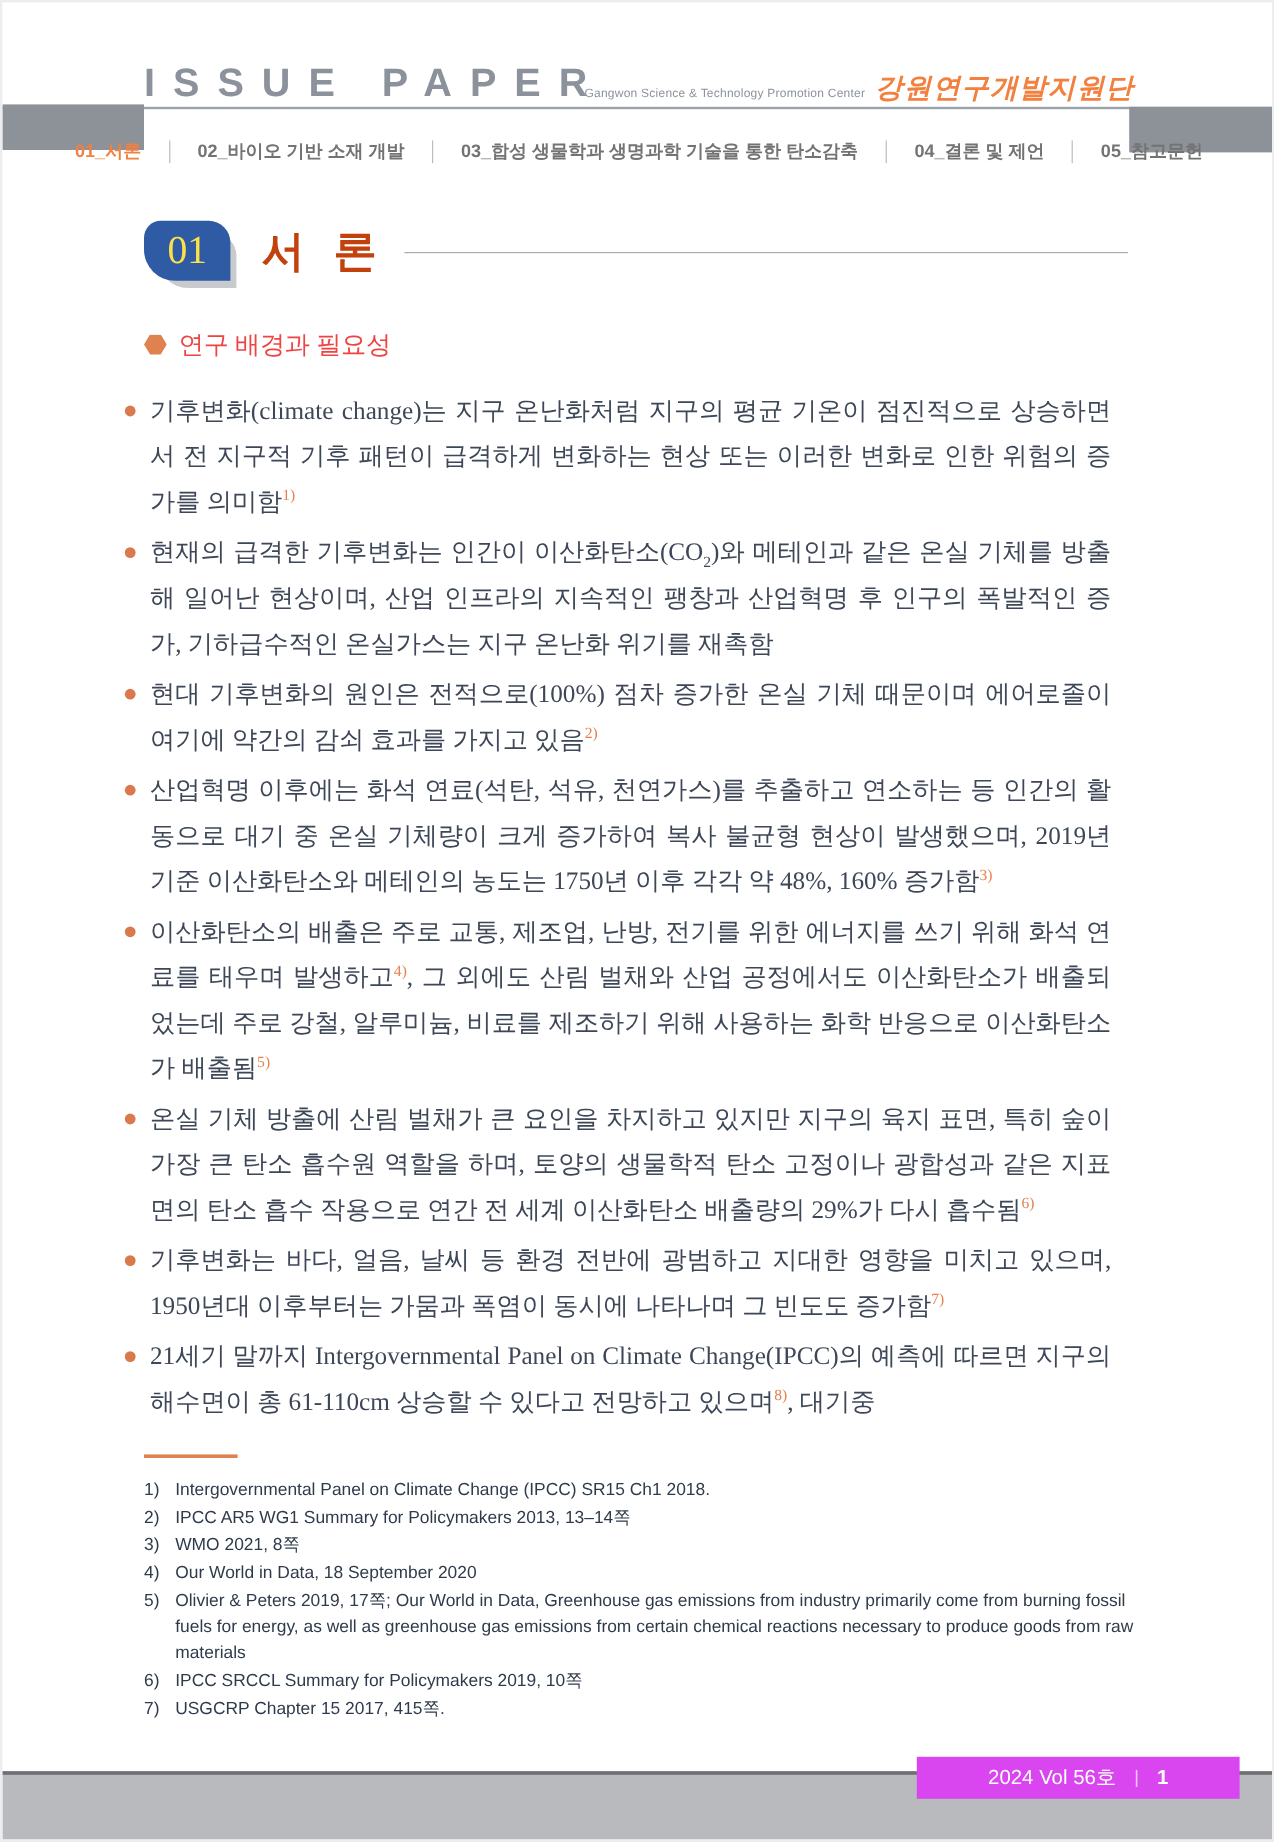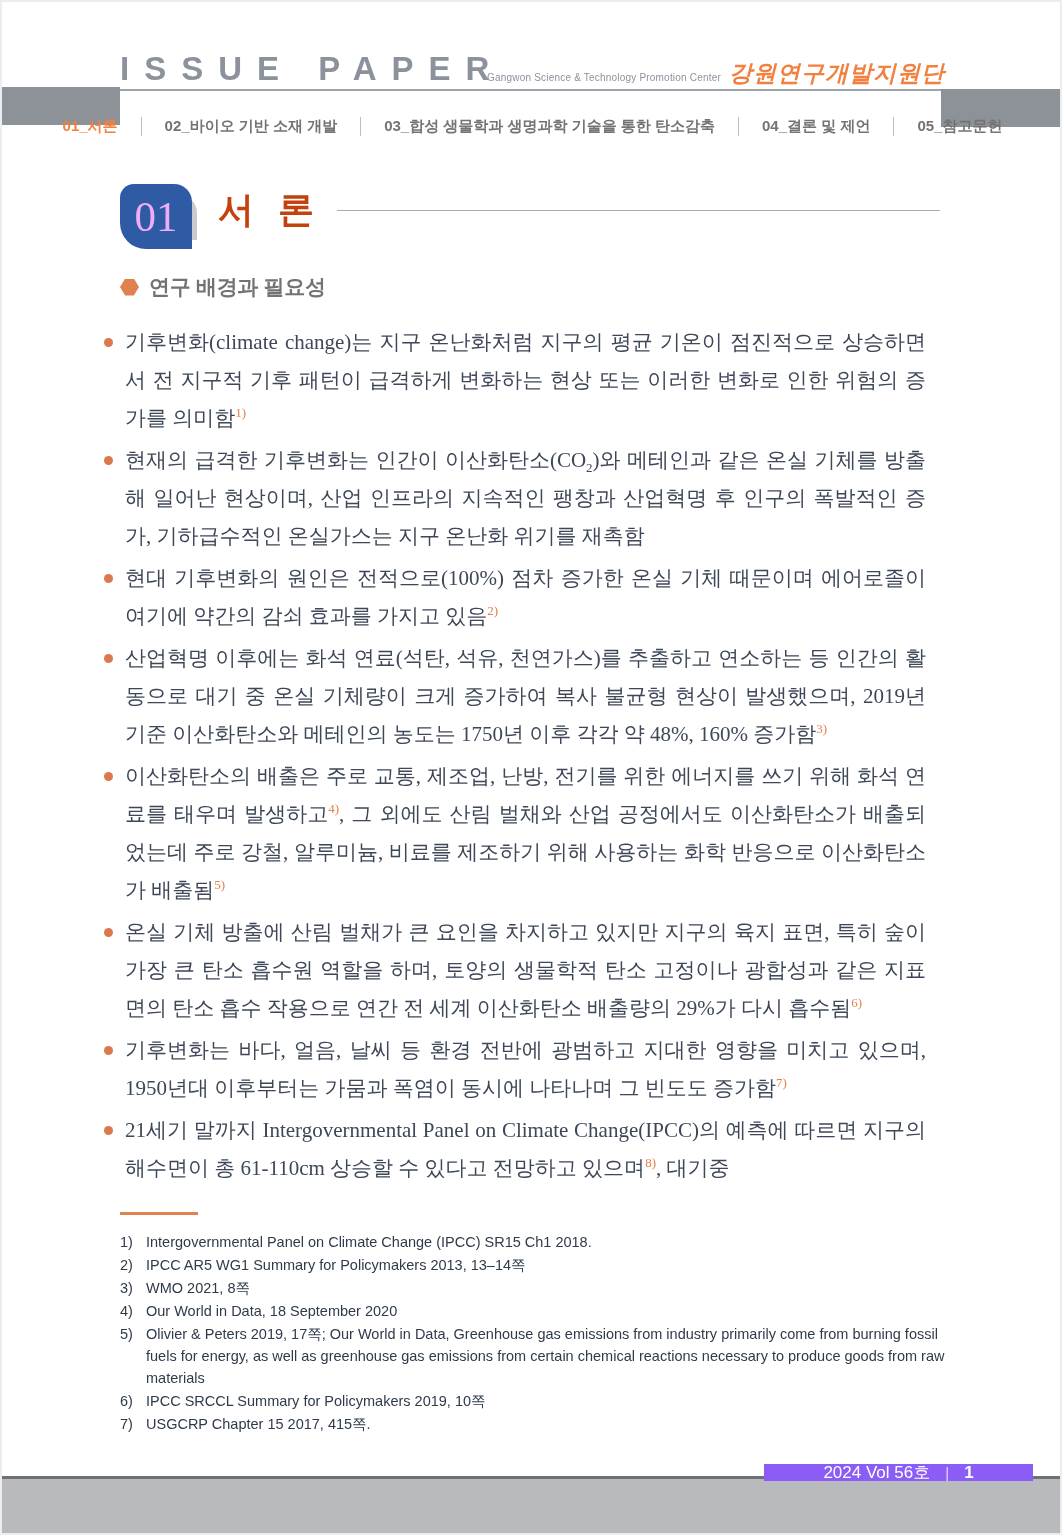--- a/index.html
+++ b/index.html
@@ -23,33 +23,33 @@
             border-right:1px solid #b8bec5;white-space:nowrap;cursor:pointer;}
   .nav-item:last-child{border-right:none;}
   .nav-item.active{color:#f2803e;font-weight:bold;}
 
   
   .section-head{position:absolute;left:118px;right:120px;top:182px;
                 display:flex;align-items:center;}
   .badge{position:relative;width:74px;height:52px;flex:0 0 auto;}
   .badge-shadow{position:absolute;left:11px;top:11px;width:66px;height:45px;
                 background:#c9cacd;border-radius:14px 18px 0 26px;}
-  .badge-main{position:absolute;left:0;top:0;width:72px;height:65px;background:#2f5ba4;
-              border-radius:14px 18px 0 26px;color:#f0abfc;
-              font-family:"Liberation Serif","DejaVu Serif",serif;font-size:43px;
+  .badge-main{position:absolute;left:0;top:0;width:72px;height:50px;background:#2f5ba4;
+              border-radius:14px 18px 0 26px;color:#fde047;
+              font-family:"Liberation Serif","DejaVu Serif",serif;font-size:33px;
               display:flex;align-items:center;justify-content:center;}
   .section-title{margin-left:24px;color:#c2410c;font-size:36px;font-weight:bold;
                  letter-spacing:7px;white-space:nowrap;}
   .section-rule{flex:1;height:1px;background:#a9adb3;margin-left:16px;}
 
   
   .subsection{position:absolute;left:118px;top:271px;display:flex;align-items:center;gap:10px;}
   .hex{width:19px;height:17px;background:#e0824f;
        clip-path:polygon(27% 0,73% 0,100% 50%,73% 100%,27% 100%,0 50%);}
-  .subsection-title{color:#737373;font-size:21px;font-weight:bold;letter-spacing:-.3px;}
+  .subsection-title{color:#ef4444;font-size:21px;font-weight:normal;letter-spacing:-.3px;}
 
   
   .bullets{position:absolute;left:100px;top:321px;width:824px;margin:0;padding:0;list-style:none;}
   .bullets li{position:relative;padding-left:23px;margin:0 0 4px 0;
               font-family:"Liberation Serif","DejaVu Serif",serif;
               font-size:21px;line-height:38px;color:#3d4757;text-align:justify;}
   .bullets li .dot{position:absolute;left:2px;top:15px;width:9px;height:9px;
                    border-radius:50%;background:#d9794d;}
   .bullets sup{color:#e5814e;font-size:13px;line-height:0;}
   .bullets sub{font-size:13px;line-height:0;}
@@ -57,21 +57,21 @@
   
   .foot-rule{position:absolute;left:118px;top:1210px;width:78px;height:3px;background:#e0824f;}
   .footnotes{position:absolute;left:118px;top:1229px;width:832px;}
   .fn{display:grid;grid-template-columns:24px 1fr;column-gap:2px;
       font-size:14.5px;line-height:22px;color:#2f3b4b;margin-bottom:1px;}
   .fn .num{text-align:left;}
 
   
   .footer-band{position:absolute;left:0;right:0;bottom:0;height:54px;background:#b8babd;
                border-top:3px solid #6f7074;}
-  .footer-box{position:absolute;right:27px;top:1462px;width:269px;height:17px;background:#8b5cf6;
+  .footer-box{position:absolute;right:27px;top:1462px;width:269px;height:35px;background:#d946ef;
               display:flex;align-items:center;justify-content:center;gap:15px;
               color:#fff;font-size:17px;}
   .footer-box .divider{opacity:.75;font-size:15px;}
   .footer-box .pg{font-weight:bold;}
 </style>
 </head>
 <body>
 
 <div class="page">
 

